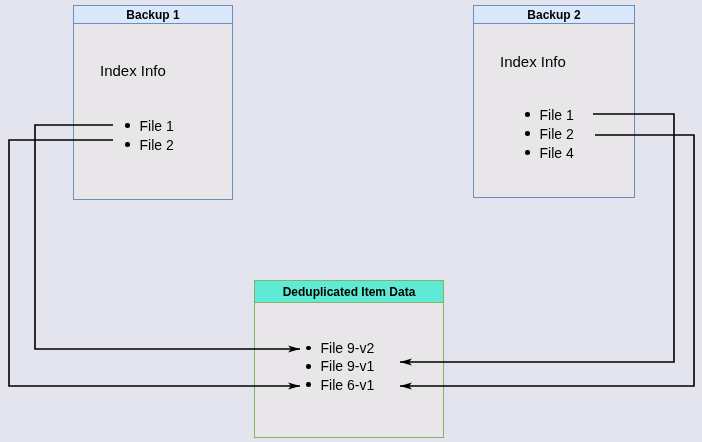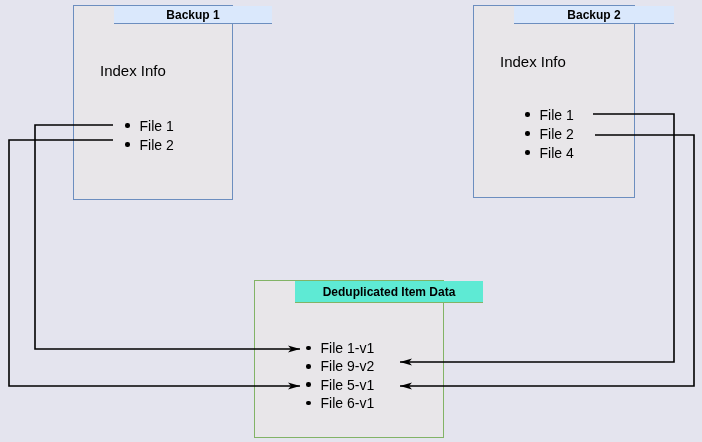--- a/index.html
+++ b/index.html
@@ -26,21 +26,20 @@
   .node.green { border-color: #82b366; }
   .node-header {
     box-sizing: border-box;
     width: 100%;
     display: flex;
     align-items: center;
     justify-content: center;
     font-size: 12px;
     font-weight: bold;
     border-bottom: 1.5px solid;
-    margin-left: 40px;
   }
   .blue  .node-header { background: #dae8fc; border-color: #6c8ebf; height: 18px; }
   .green .node-header { background: #5eead4; border-color: #82b366; height: 22px; }
   .section-label {
     position: absolute;
     font-size: 15px;
     white-space: nowrap;
   }
   .file-list {
     position: absolute;
@@ -112,29 +111,25 @@
   </div>
 
   <div class="node green dedup" style="left:254px; top:280px; width:190px; height:158px;">
     <div class="node-header">
       <span>Deduplicated Item Data</span>
     </div>
   </div>
   <div class="file-list dedup" style="left:306px; top:339px;">
     <div class="file-row">
       <span class="bullet"></span>
-      <span>File 1-v1</span>
-    </div>
-    <div class="file-row">
-      <span class="bullet"></span>
       <span>File 9-v2</span>
     </div>
     <div class="file-row">
       <span class="bullet"></span>
-      <span>File 5-v1</span>
+      <span>File 9-v1</span>
     </div>
     <div class="file-row">
       <span class="bullet"></span>
       <span>File 6-v1</span>
     </div>
   </div>
 
   <svg id="connectors" width="702" height="442" viewBox="0 0 702 442">
     <defs>
       <marker id="arrowhead" viewBox="0 0 12 8" refX="12" refY="4" markerWidth="12" markerHeight="8" markerUnits="userSpaceOnUse" orient="auto">

